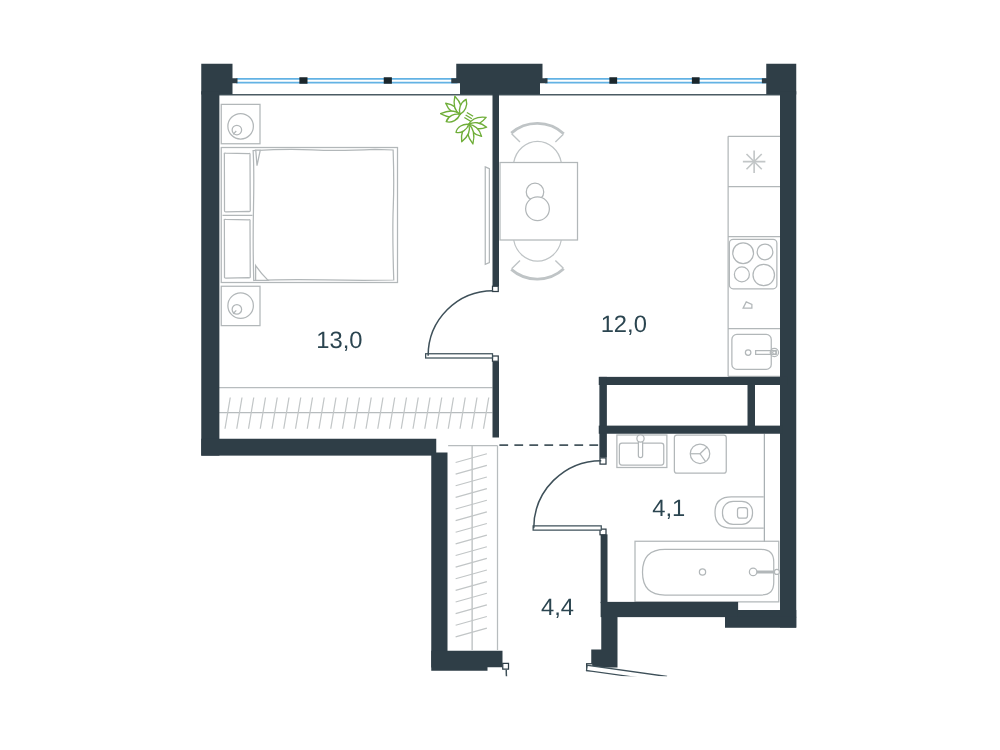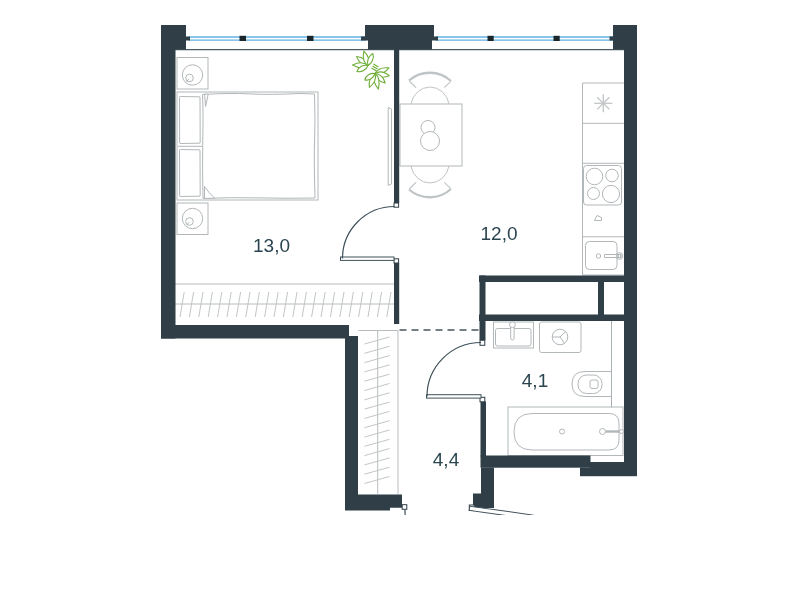--- a/index.html
+++ b/index.html
@@ -1,16 +1,16 @@
 <!DOCTYPE html>
 <html><head>
 <meta charset="utf-8">
 <style>
   html,body{margin:0;padding:0;background:#ffffff;}
-  .wrap{width:800px;height:515px;position:relative;font-family:"Liberation Sans",sans-serif;}
+  .wrap{width:800px;height:515px;position:relative;font-family:"Liberation Sans",sans-serif;margin-top:26px;}
   text{font-family:"Liberation Sans",sans-serif;}
 </style>
 </head>
 <body>
 <div class="wrap">
 <svg width="800" height="600" viewBox="0 0 800 600">
 
 <rect x="0" y="0" width="800" height="600" fill="#ffffff"></rect>
 
 <line x1="163" y1="49.7" x2="636" y2="49.7" stroke="#4b5b63" stroke-width="1.2"></line>

